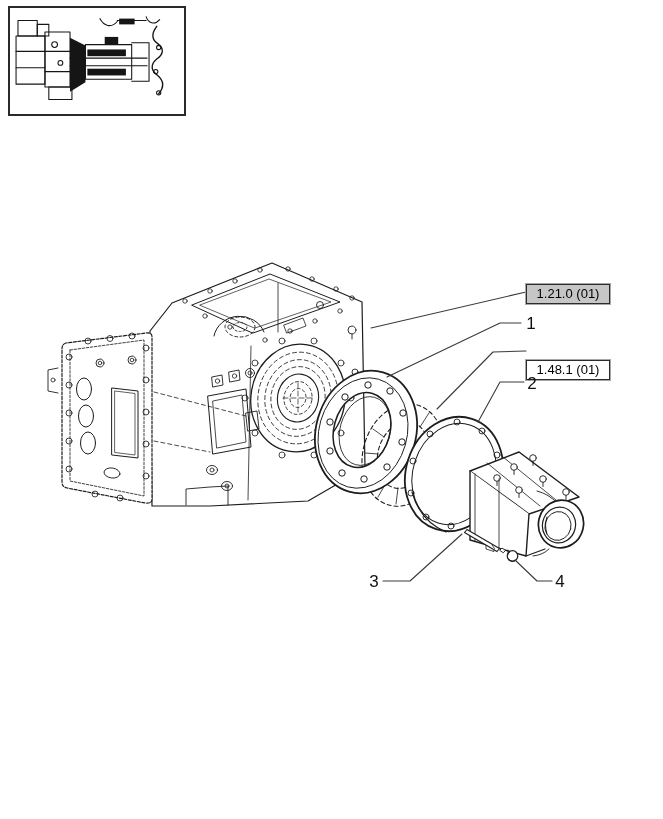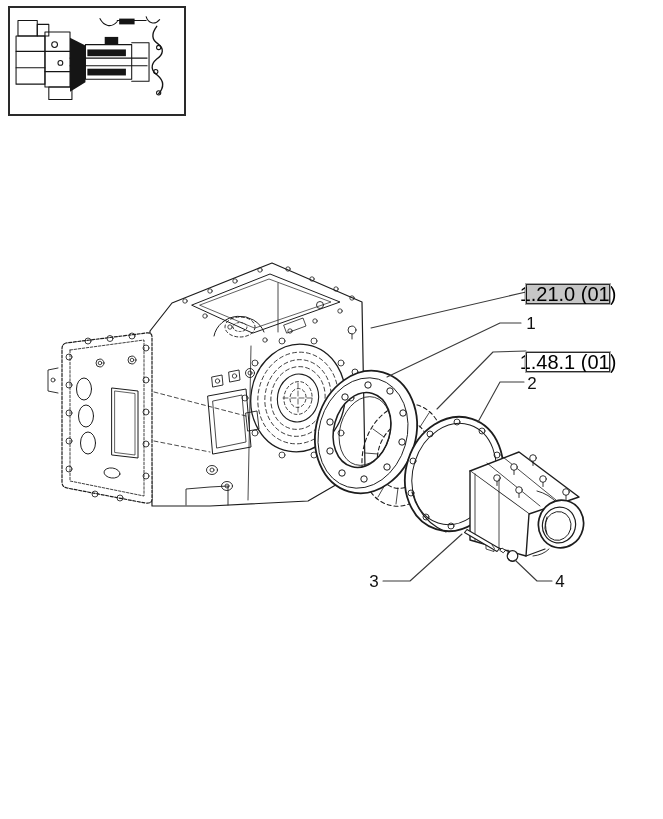--- a/index.html
+++ b/index.html
@@ -5,21 +5,21 @@
   html,body{margin:0;padding:0;background:#fff;}
   .page{position:relative;width:663px;height:819px;background:#fff;overflow:hidden;
         font-family:"Liberation Sans", sans-serif;color:#000;}
   .thumbnail{position:absolute;left:8px;top:6px;width:178px;height:110px;
              border:2px solid #2a2a2a;box-sizing:border-box;background:#fff;}
   .thumbnail svg{display:block;width:100%;height:100%;}
   .diagram{position:absolute;left:0;top:0;}
   .refbox{position:absolute;width:84px;height:20px;box-sizing:border-box;
           border:1px solid #2b2b2b;outline:1px solid #a6a6a6;background:#fff;
           display:flex;align-items:center;justify-content:center;
-          font-size:20px;line-height:18px;letter-spacing:0;white-space:nowrap;cursor:pointer;}
+          font-size:13px;line-height:18px;letter-spacing:0;white-space:nowrap;cursor:pointer;}
   .refbox.highlight{background:var(--hl,#c6c6c6);}
   .callout{position:absolute;font-size:17px;font-weight:400;color:#111;
            width:18px;text-align:center;cursor:default;}
   svg *{vector-effect:none;}
 </style>
 </head>
 <body>
 
 <div class="page">
 
@@ -271,19 +271,19 @@
       <path d="M371,328 L526,292"></path>
       <path d="M387,377 L500,323 L521,323"></path>
       <path d="M437,409 L493,352 L526,351"></path>
       <path d="M478,422 L500,382 L524,382"></path>
       <path d="M462,534 L410,581 L383,581"></path>
       <path d="M515,560 L537,581 L552,581"></path>
     </g>
   </svg>
 
   <div class="refbox highlight" style="left:526px;top:284px;">1.21.0 (01)</div>
-  <div class="refbox" style="left:526px;top:352px;">1.48.1 (01)</div>
+  <div class="refbox" style="left:526px;top:360px;">1.48.1 (01)</div>
 
   <div class="callout" style="left:522px;top:314px;">1</div>
   <div class="callout" style="left:523px;top:374px;">2</div>
   <div class="callout" style="left:365px;top:572px;">3</div>
   <div class="callout" style="left:551px;top:572px;">4</div>
 </div>
 
 </body></html>

